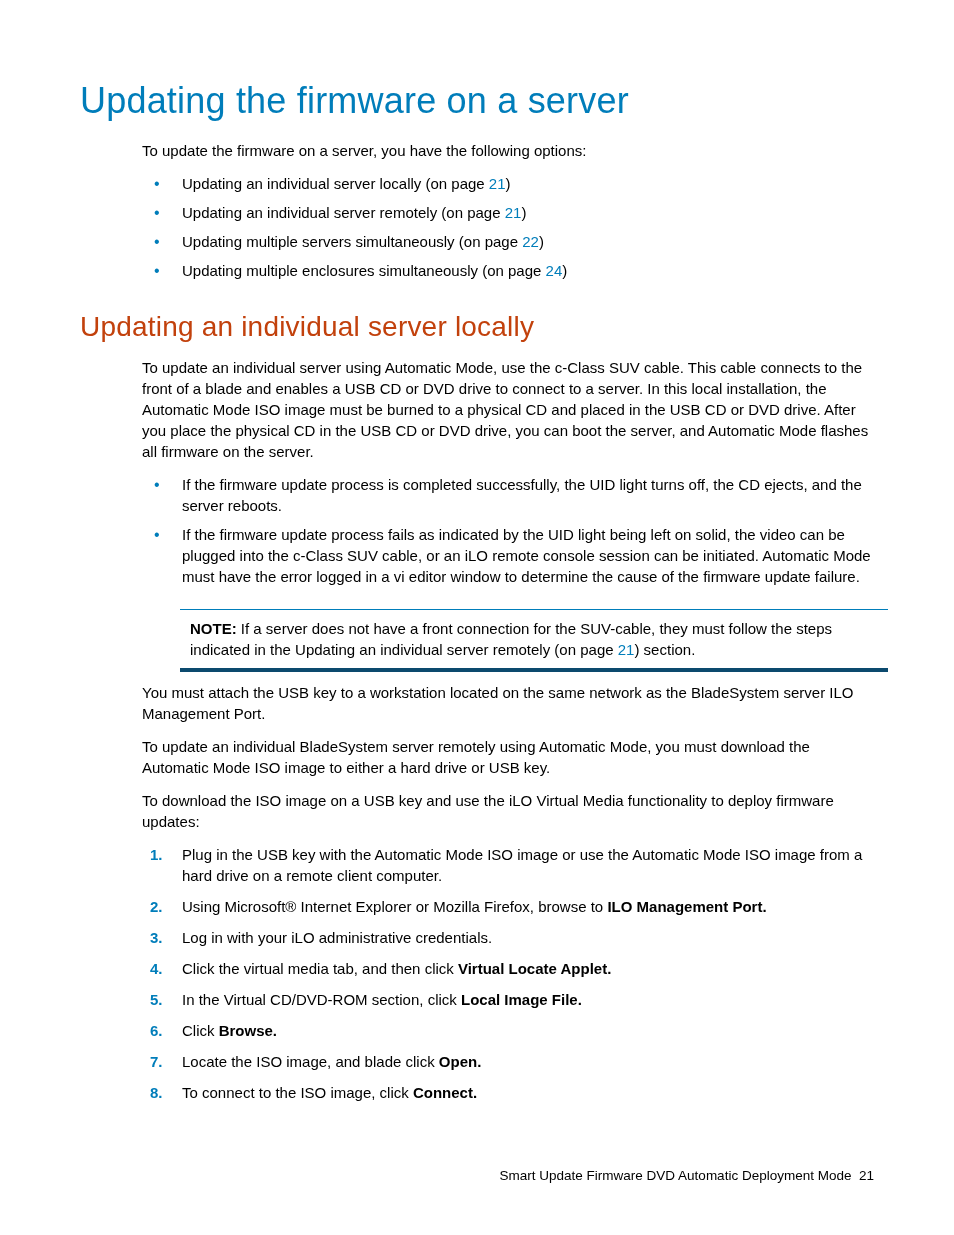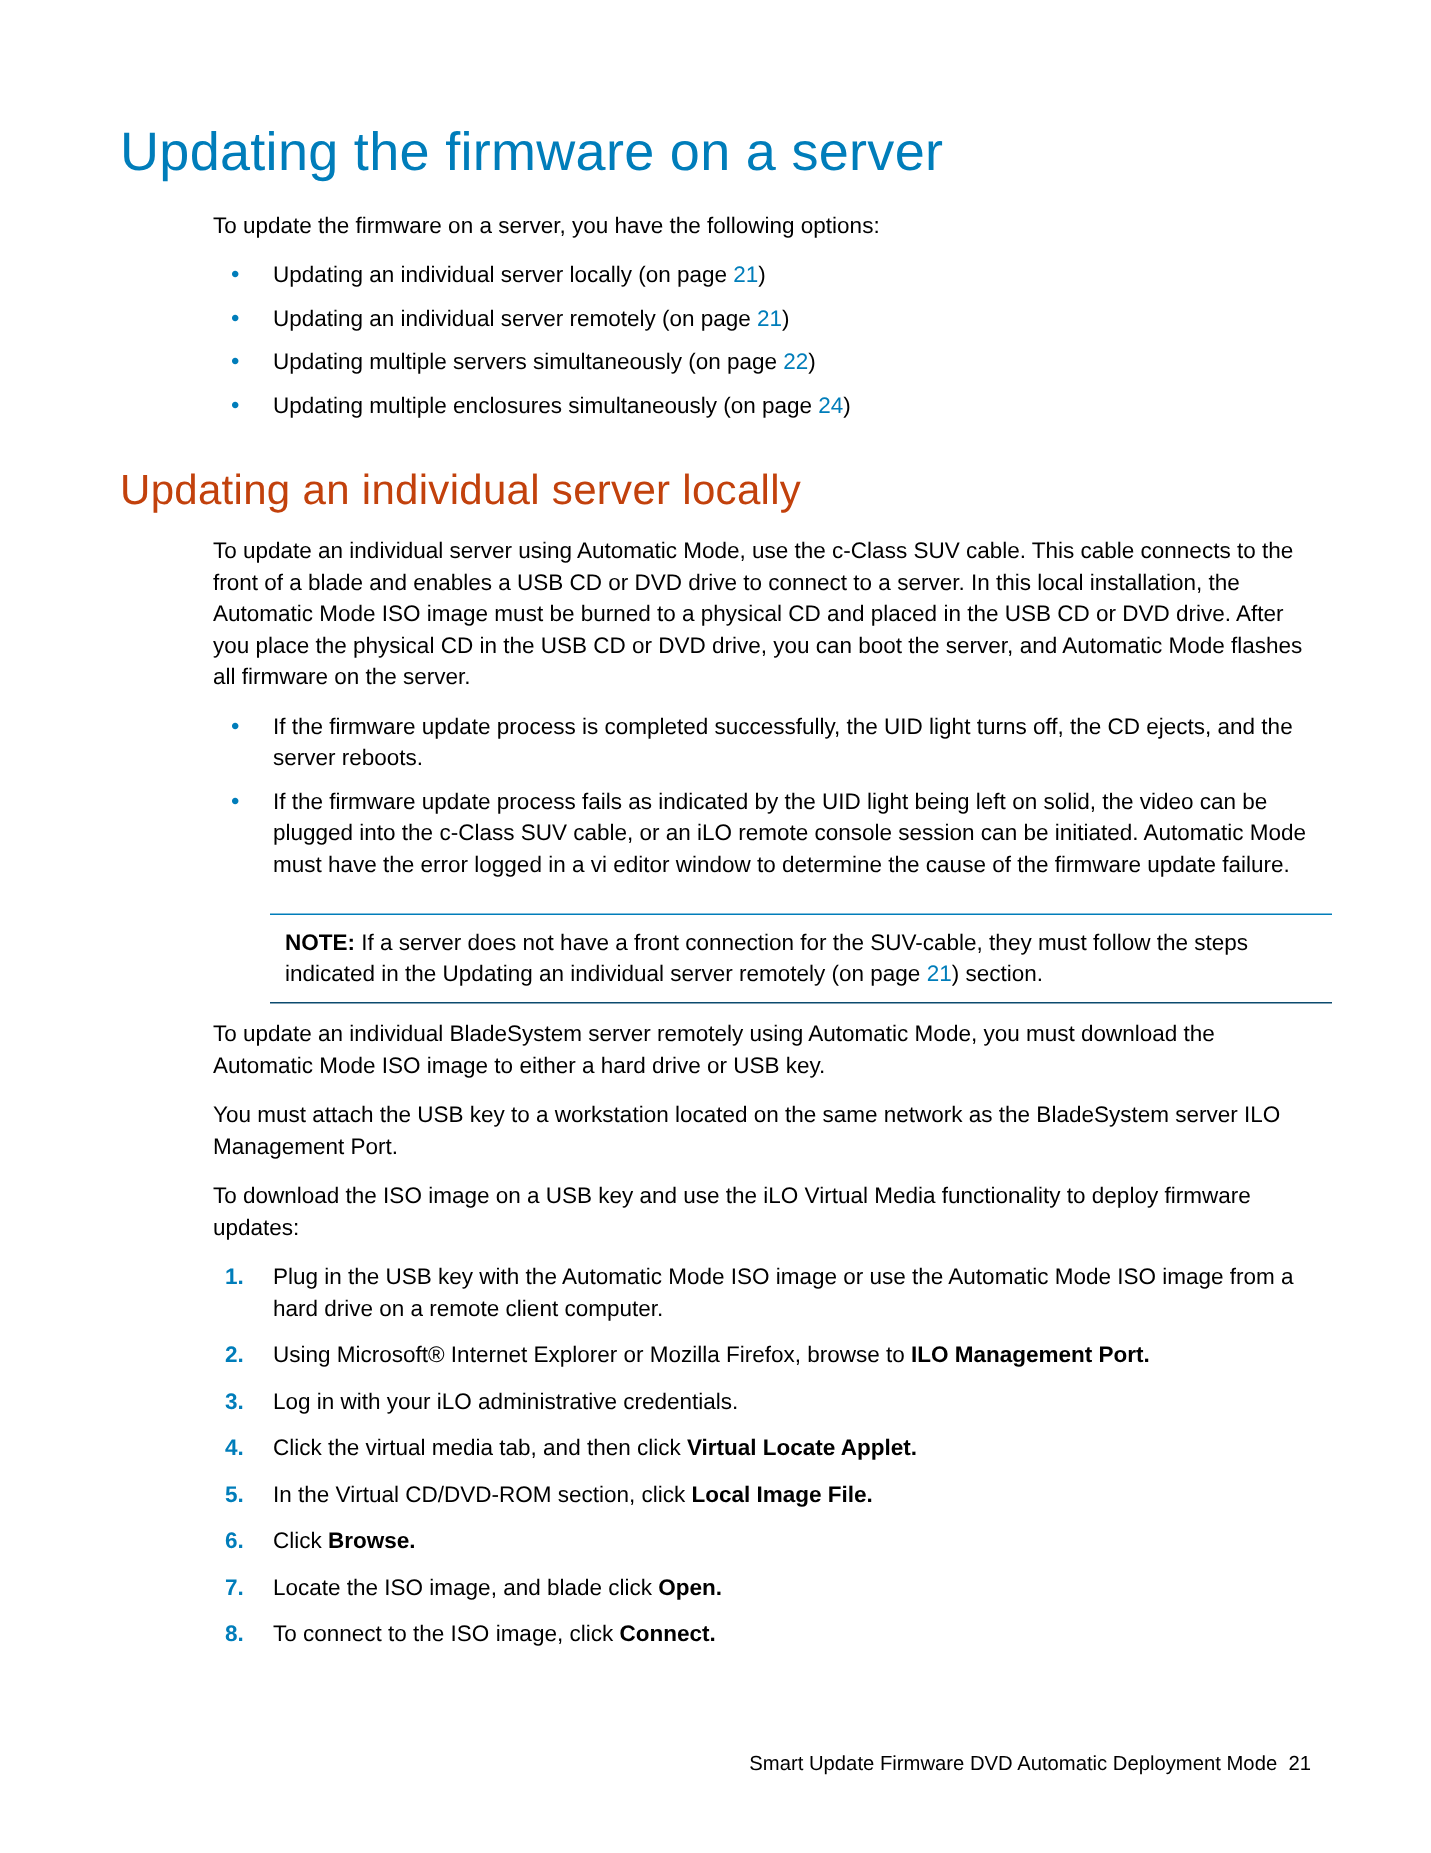--- a/index.html
+++ b/index.html
@@ -79,21 +79,21 @@
     position: absolute;
     left: 8px;
     top: 0;
   }
   .link {
     color: #007DBA;
   }
   .note-box {
     margin: 22px 0 10px 100px;
     border-top: 1px solid #007DBA;
-    border-bottom: 1px solid #0c4a6e;
+    border-bottom: 4px solid #0c4a6e;
     padding: 8px 10px;
     line-height: 1.4;
   }
   .note-label {
     font-weight: bold;
   }
   .footer {
     position: absolute;
     bottom: 52px;
     right: 80px;
@@ -132,22 +132,22 @@
   <ul class="bullets">
     <li>If the firmware update process is completed successfully, the UID light turns off, the CD ejects, and the server reboots.</li>
     <li>If the firmware update process fails as indicated by the UID light being left on solid, the video can be plugged into the c-Class SUV cable, or an iLO remote console session can be initiated. Automatic Mode must have the error logged in a vi editor window to determine the cause of the firmware update failure.</li>
   </ul>
 
   <div class="note-box">
     <span class="note-label">NOTE:</span><span>  If a server does not have a front connection for the SUV-cable, they must follow the steps indicated in the Updating an individual server remotely (on page </span><span class="link">21</span><span>) section.</span>
   </div>
 
 
+  <p class="body">You must attach the USB key to a workstation located on the same network as the BladeSystem server ILO Management Port.</p>
   <p class="body">To update an individual BladeSystem server remotely using Automatic Mode, you must download the Automatic Mode ISO image to either a hard drive or USB key.</p>
-  <p class="body">You must attach the USB key to a workstation located on the same network as the BladeSystem server ILO Management Port.</p>
   <p class="body">To download the ISO image on a USB key and use the iLO Virtual Media functionality to deploy firmware updates:</p>
 
   <ol class="steps">
     <li>Plug in the USB key with the Automatic Mode ISO image or use the Automatic Mode ISO image from a hard drive on a remote client computer.</li>
     <li><span>Using Microsoft® Internet Explorer or Mozilla Firefox, browse to </span><b>ILO Management Port.</b></li>
     <li>Log in with your iLO administrative credentials.</li>
     <li><span>Click the virtual media tab, and then click </span><b>Virtual Locate Applet.</b></li>
     <li><span>In the Virtual CD/DVD-ROM section, click </span><b>Local Image File.</b></li>
     <li><span>Click </span><b>Browse.</b></li>
     <li><span>Locate the ISO image, and blade click </span><b>Open.</b></li>

